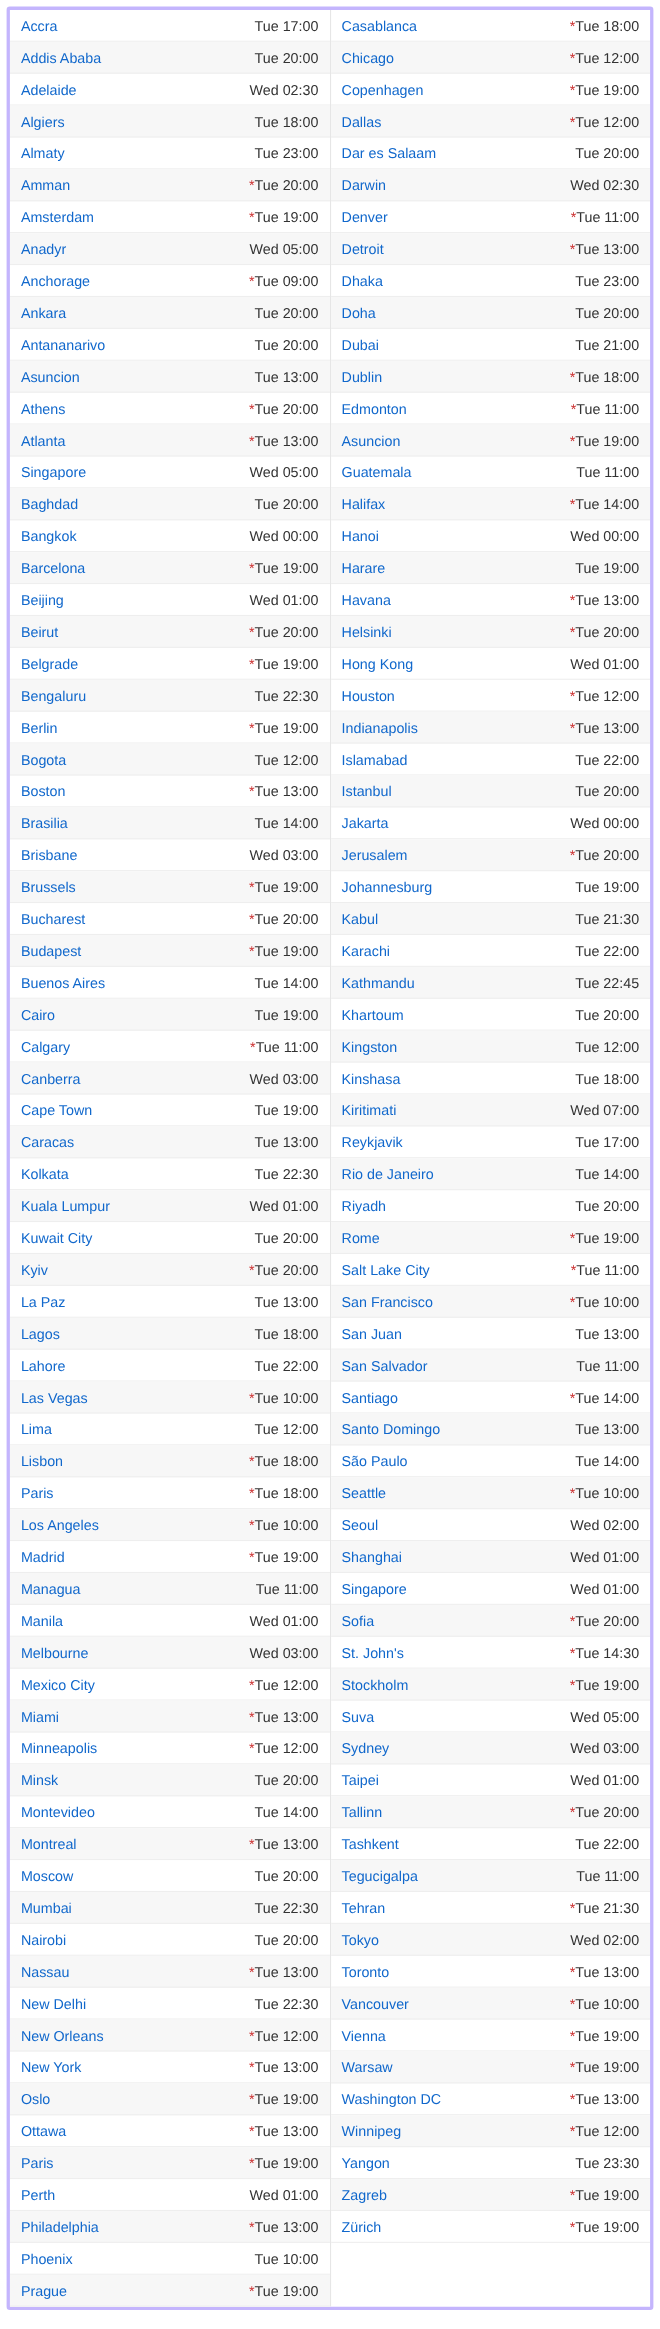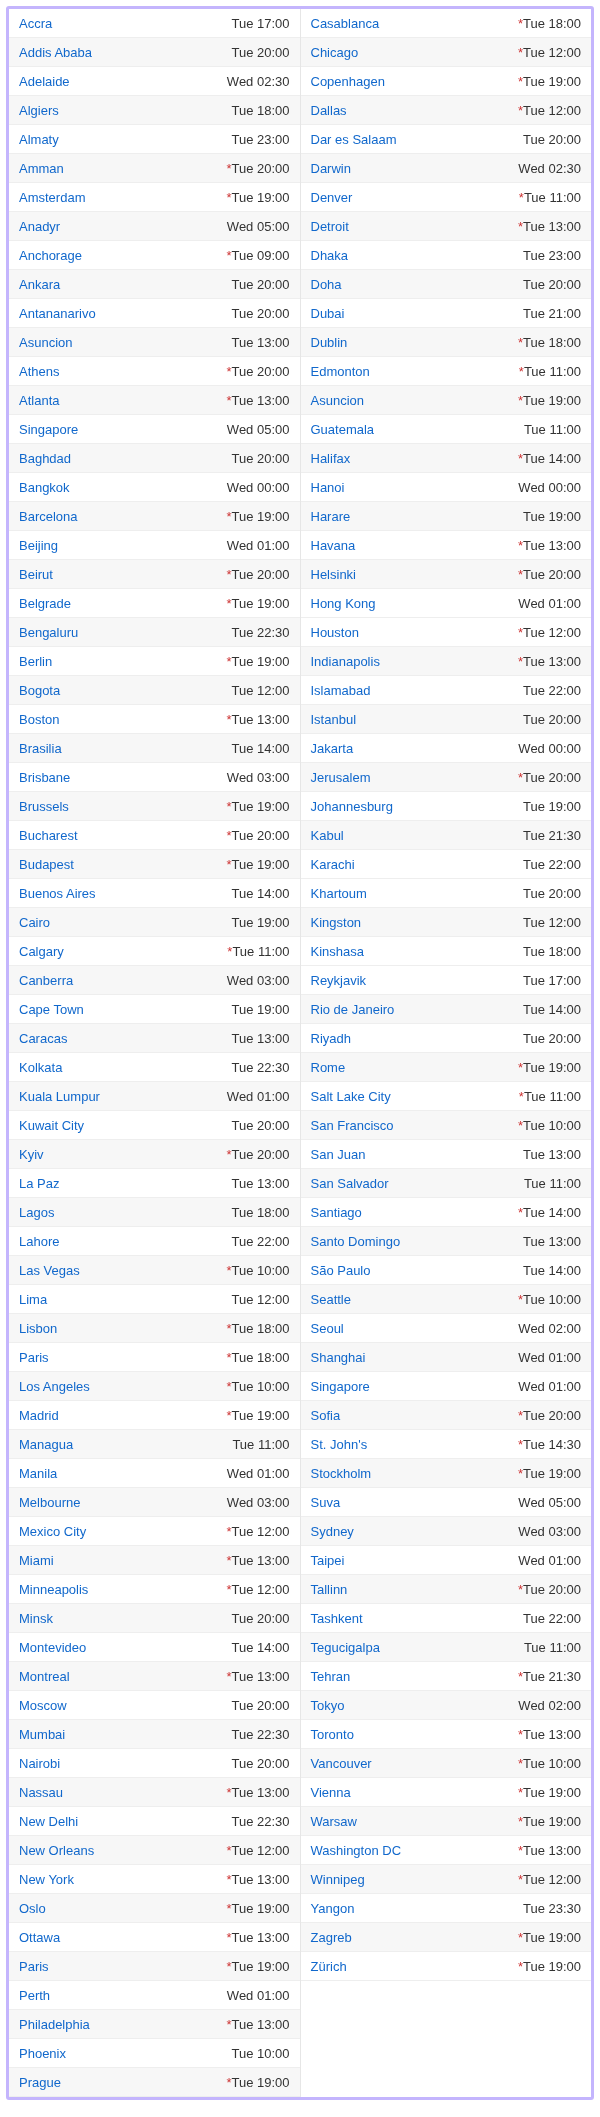--- a/index.html
+++ b/index.html
@@ -512,31 +512,39 @@
         <span class="time">Tue 19:00</span>
       </div>
       <div class="row alt">
         <span class="city">Kabul</span>
         <span class="time">Tue 21:30</span>
       </div>
       <div class="row">
         <span class="city">Karachi</span>
         <span class="time">Tue 22:00</span>
       </div>
+      <div class="row alt">
+        <span class="city">Kathmandu</span>
+        <span class="time">Tue 22:45</span>
+      </div>
       <div class="row">
         <span class="city">Khartoum</span>
         <span class="time">Tue 20:00</span>
       </div>
       <div class="row alt">
         <span class="city">Kingston</span>
         <span class="time">Tue 12:00</span>
       </div>
       <div class="row">
         <span class="city">Kinshasa</span>
         <span class="time">Tue 18:00</span>
+      </div>
+      <div class="row alt">
+        <span class="city">Kiritimati</span>
+        <span class="time">Wed 07:00</span>
       </div>
       <div class="row">
         <span class="city">Reykjavik</span>
         <span class="time">Tue 17:00</span>
       </div>
       <div class="row alt">
         <span class="city">Rio de Janeiro</span>
         <span class="time">Tue 14:00</span>
       </div>
       <div class="row">

